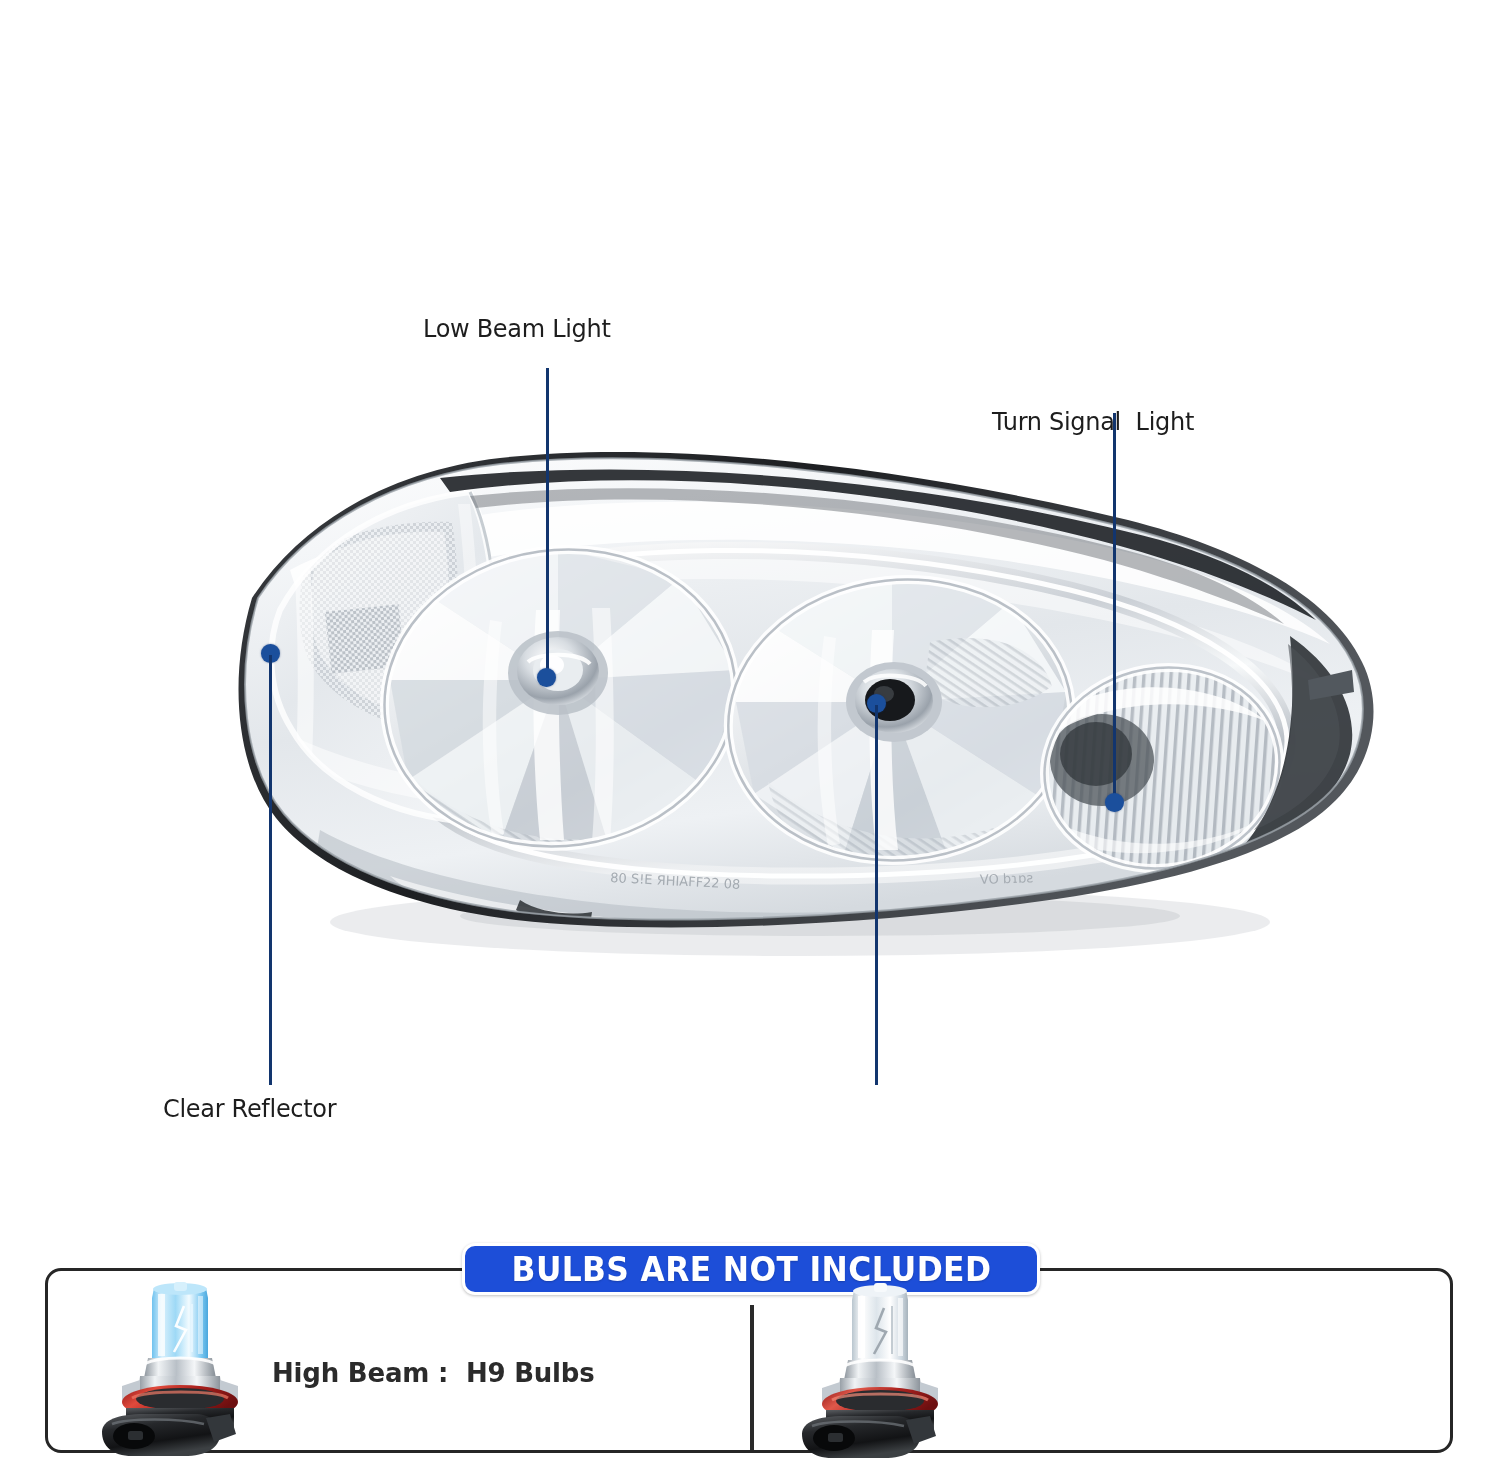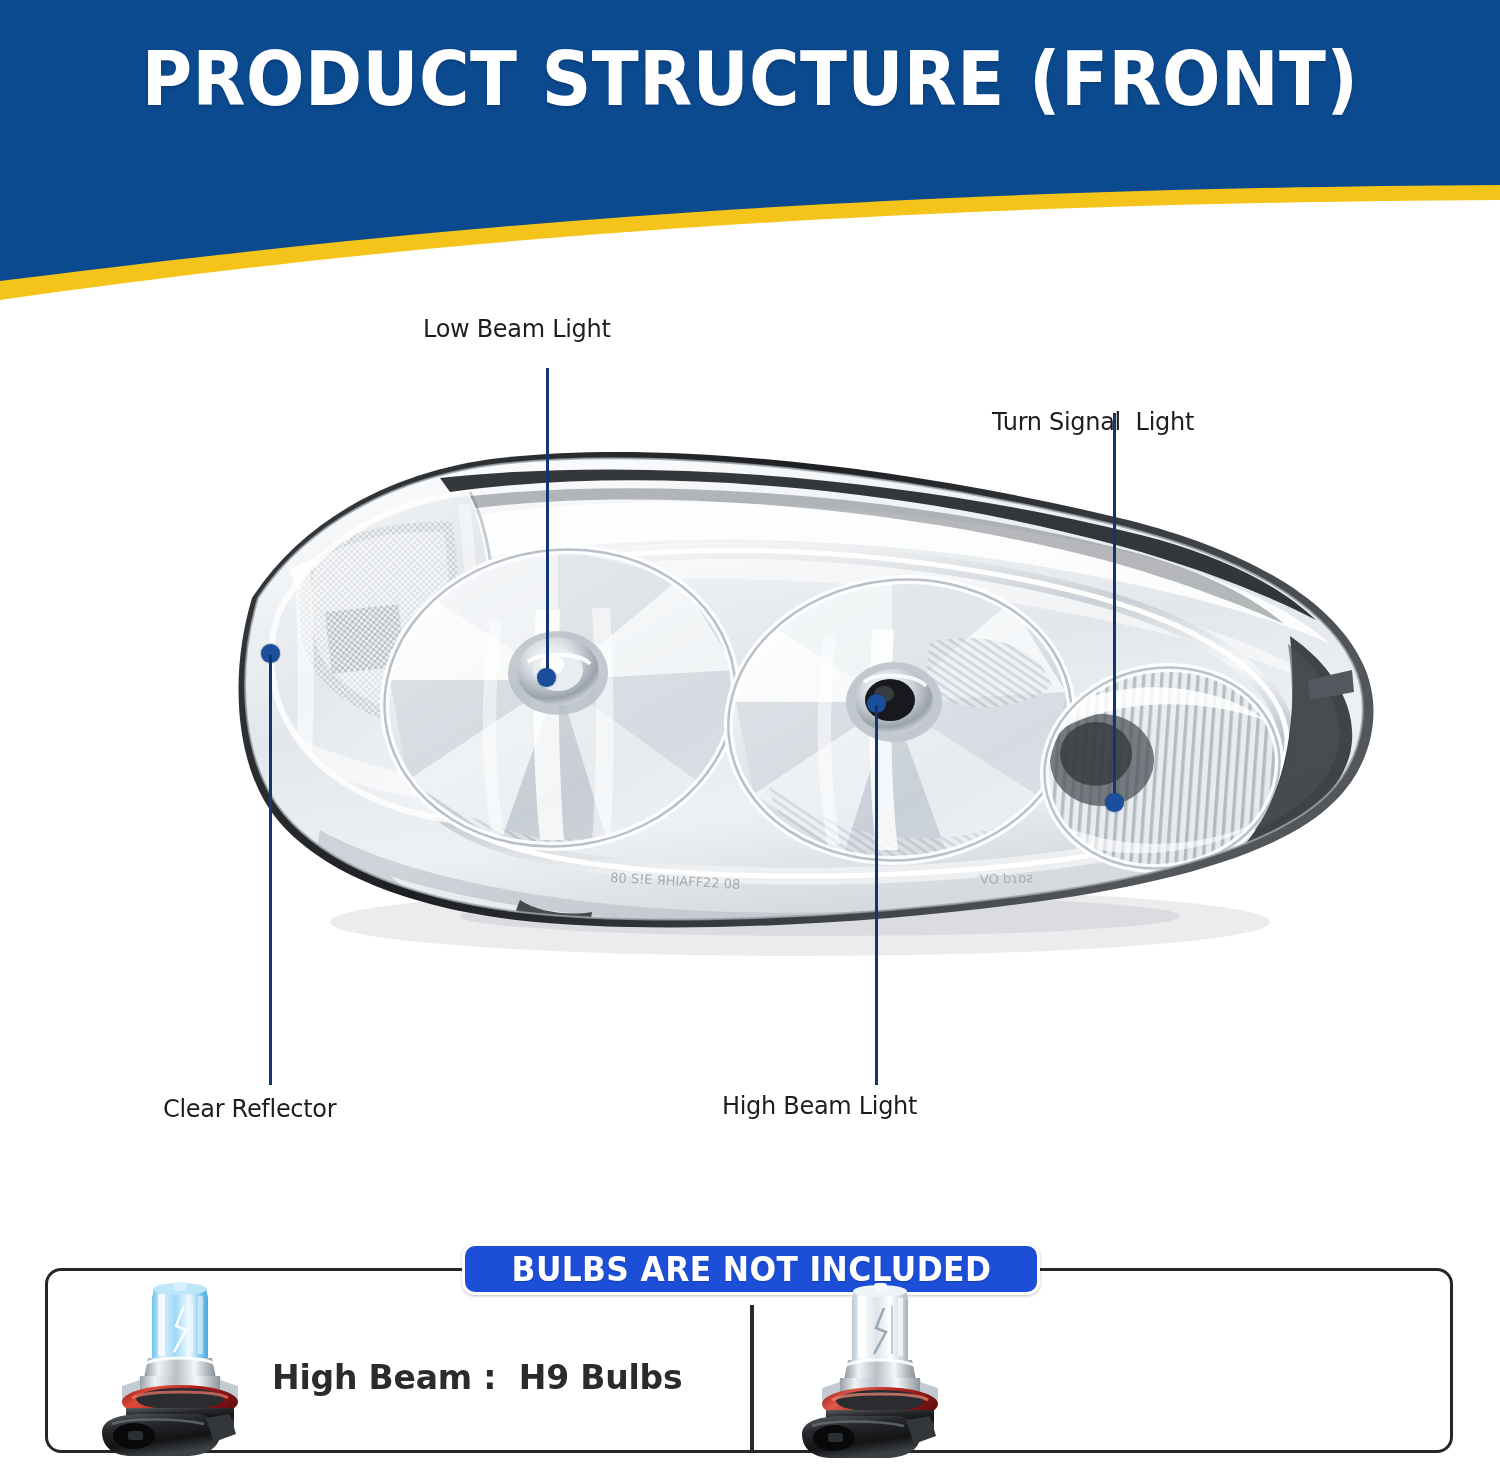--- a/index.html
+++ b/index.html
@@ -117,44 +117,35 @@
     font-weight: bold;
     letter-spacing: 0.4px;
     transform: scaleX(0.95);
     white-space: nowrap;
     font-family: "DejaVu Sans", "Liberation Sans", sans-serif;
     text-shadow: 0 1px 2px rgba(0,0,0,0.2);
   }
   .bulb-caption {
     position: absolute;
     color: #2b2b2b;
-    font-size: 33px;
+    font-size: 26px;
     font-weight: bold;
     white-space: pre;
     font-family: "DejaVu Sans", "Liberation Sans", sans-serif;
     letter-spacing: -0.2px;
   }
   .bulb-art {
     position: absolute;
   }
 </style>
 </head>
 <body>
 
 <div id="page">
 
-  <div class="banner-wrap">
-    <svg class="banner-svg" width="1500" height="300" viewBox="0 0 1500 300">
-
-      <path d="M0,300 L0,240 C330,208 760,156 1500,152 L1500,200 C780,204 340,252 0,300 Z" fill="#f5c41a"></path>
-
-      <path d="M0,0 L1500,0 L1500,185 C760,189 330,240 0,281 Z" fill="#0b4a8f"></path>
-    </svg>
-    <div class="banner-title">PRODUCT STRUCTURE (FRONT)</div>
-  </div>
 
   <div class="product-stage">
     <svg width="1260" height="560" viewBox="0 0 1260 560">
       <defs>
         <linearGradient id="lensMain" x1="0" y1="0" x2="0.35" y2="1">
           <stop offset="0%" stop-color="#ffffff"></stop>
           <stop offset="22%" stop-color="#f4f6f8"></stop>
           <stop offset="55%" stop-color="#e3e7eb"></stop>
           <stop offset="80%" stop-color="#eef1f4"></stop>
           <stop offset="100%" stop-color="#d5dadf"></stop>
@@ -383,21 +374,20 @@
   <div class="callout-label" style="left:992px; top:360px;margin-top:48px;">Turn Signal  Light</div>
   <div class="leader" style="left:1113px; top:413px; height:392px;"></div>
   <div class="leader-dot" style="left:1105px; top:793px;"></div>
 
   <div class="leader-dot" style="left:261px; top:644px;"></div>
   <div class="leader" style="left:269px; top:655px; height:430px;"></div>
   <div class="callout-label" style="left:163px; top:1095px;">Clear Reflector</div>
 
   <div class="leader-dot" style="left:867px; top:694px;"></div>
   <div class="leader" style="left:875px; top:705px; height:380px;"></div>
-  <div class="callout-label" style="left:722px; top:1092px;">High Beam Light</div>
 
   <div class="bulb-panel"></div>
   <div class="panel-divider"></div>
 
   <div class="bulbs-badge">
     <span class="bulbs-badge-text">BULBS ARE NOT INCLUDED</span>
   </div>
 
   <div class="bulb-art" style="left:88px; top:1282px;">
     <svg width="160" height="180" viewBox="0 0 160 180">

